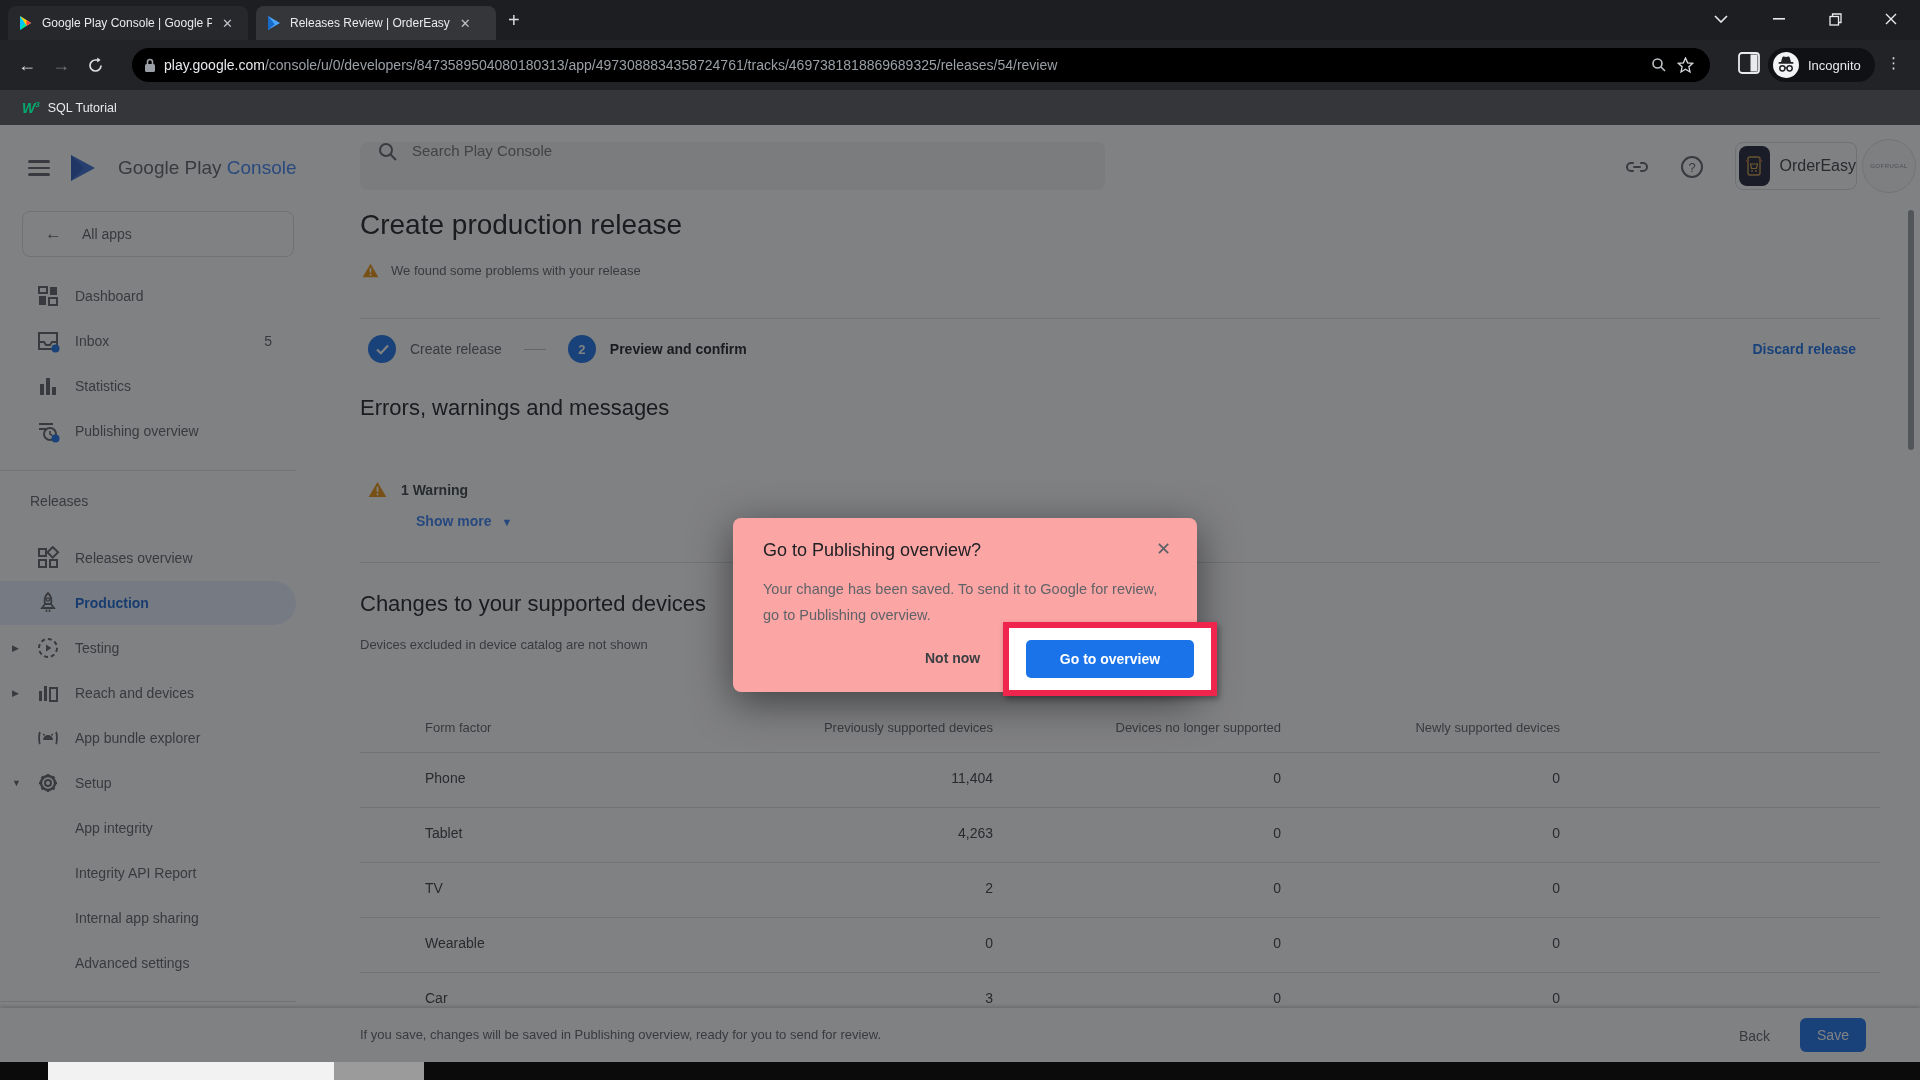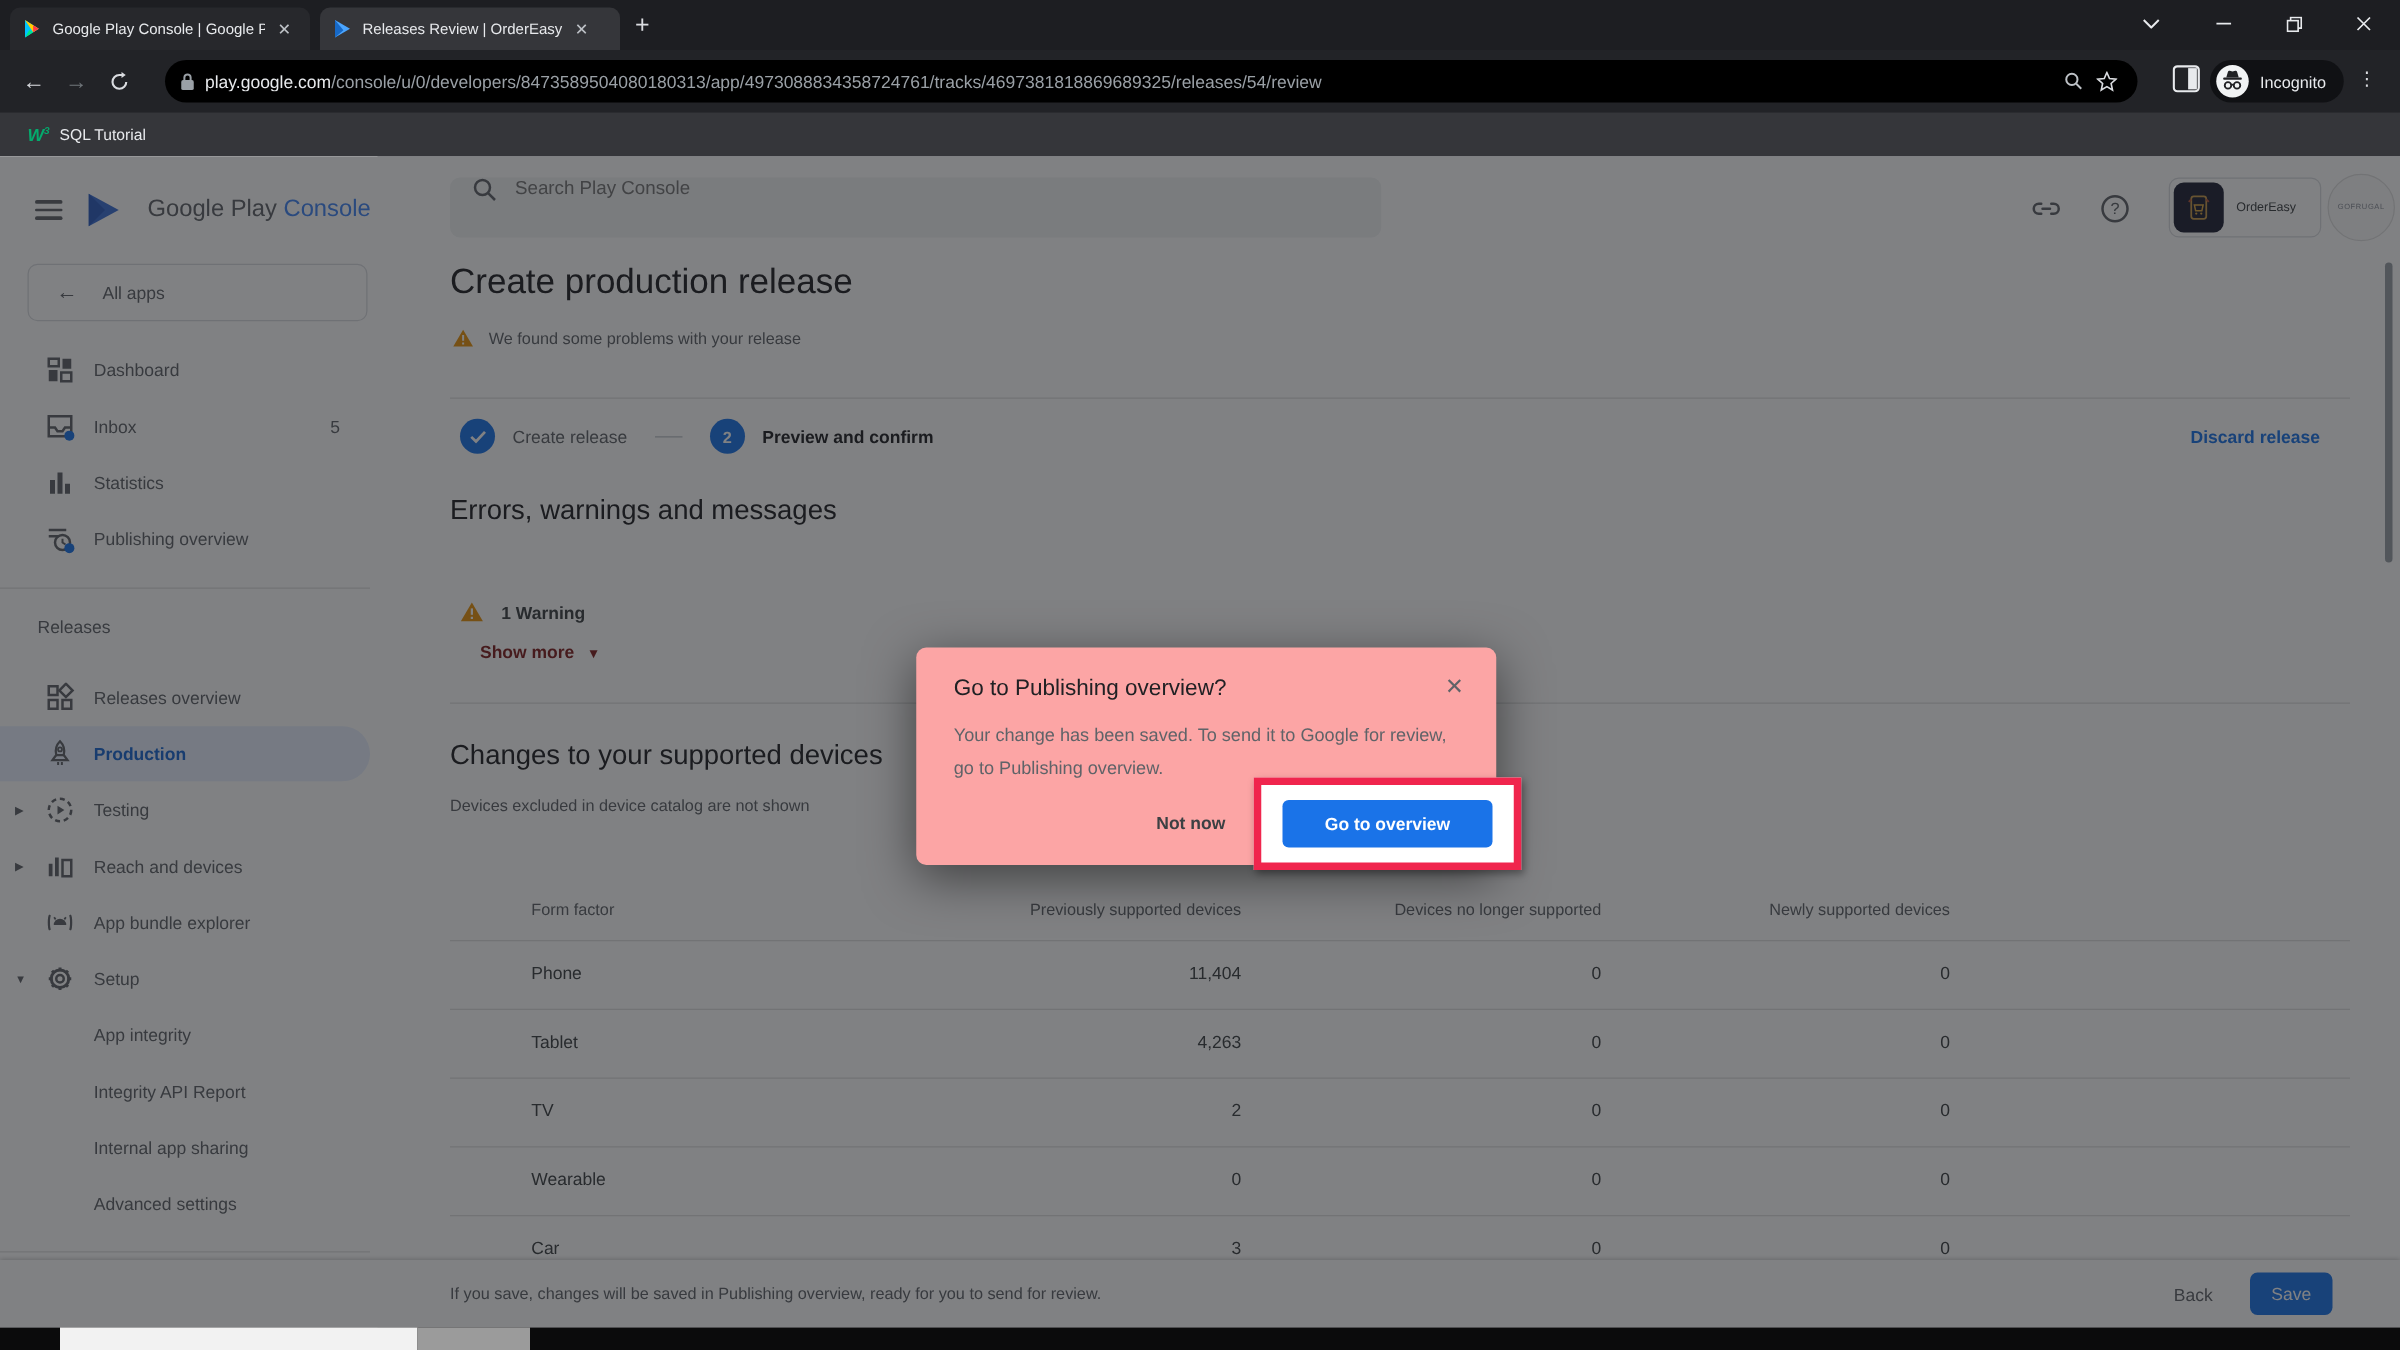--- a/index.html
+++ b/index.html
@@ -58,39 +58,39 @@
   .si.sub .lbl { left:75px; }
   .sdiv { position:absolute; left:0; width:296px; height:1px; background:#e0e0e0; }
   #relhdr { position:absolute; left:30px; color:#5f6368; font-size:14px; }
 
   
   #searchbar { position:absolute; left:360px; top:17px; width:745px; height:48px; background:#f1f3f4; border-radius:8px; display:flex; align-items:flex-start; }
   #searchbar input { border:none; outline:none; background:transparent; font-size:15px; color:#5f6368; flex:1; font-family:"Liberation Sans", sans-serif; }
   .hic { position:absolute; top:30px; width:24px; height:24px; color:#5f6368; }
   #appchip { position:absolute; left:1735px; top:17px; width:122px; height:48px; border:1px solid #dadce0; border-radius:8px; display:flex; align-items:center; background:#fff; }
   #appicon { width:40px; height:40px; border-radius:8px; background:#1d2033; margin-left:3px; display:flex; align-items:center; justify-content:center; }
-  #appname { font-size:10px; color:#3c4043; margin-left:10px; }
+  #appname { font-size:16px; color:#3c4043; margin-left:10px; }
   #avatar { position:absolute; left:1862px; top:14px; width:54px; height:54px; border-radius:50%; background:#fafafa; border:1px solid #e0e0e0; display:flex; align-items:center; justify-content:center; font-size:6px; color:#8a8f98; letter-spacing:.5px; }
 
   #pagetitle { position:absolute; left:360px; top:84px; font-size:28px; color:#202124; }
   #warnline { position:absolute; left:362px; top:138px; display:flex; align-items:center; }
   #warnline span { font-size:13px; color:#5f6368; margin-left:12px; }
   .hr { position:absolute; left:360px; width:1520px; height:1px; background:#e0e0e0; }
 
   #steps { position:absolute; left:368px; top:210px; display:flex; align-items:center; }
   .stepc { width:28px; height:28px; border-radius:50%; background:#1a73e8; color:#fff; display:flex; align-items:center; justify-content:center; font-size:13px; font-weight:bold; }
   .steplbl1 { font-size:14px; color:#5f6368; margin:0 0 0 14px; }
   .stepdash { width:22px; height:1px; background:#bdc1c6; margin:0 22px; }
   .steplbl2 { font-size:14px; color:#202124; font-weight:bold; margin-left:14px; }
   #discard { position:absolute; right:64px; top:216px; font-size:14px; color:#1a73e8; font-weight:bold; cursor:pointer; }
 
   #errhead { position:absolute; left:360px; top:270px; font-size:22px; color:#202124; }
   #warn1 { position:absolute; left:368px; top:356px; display:flex; align-items:center; }
   #warn1 span { font-size:14px; color:#3c4043; font-weight:bold; margin-left:14px; }
-  #showmore { position:absolute; left:384px; top:388px; font-size:14px; color:#7f1d1d; font-weight:bold; cursor:pointer;text-align:right; }
+  #showmore { position:absolute; left:416px; top:388px; font-size:14px; color:#3b82f6; font-weight:bold; cursor:pointer;text-align:right; }
   #showmore i { font-style:normal; font-size:11px; margin-left:10px; }
 
   #chghead { position:absolute; left:360px; top:466px; font-size:22px; color:#202124; white-space:nowrap; }
   #chgsub { position:absolute; left:360px; top:512px; font-size:13px; color:#5f6368; white-space:nowrap; }
 
   .trow { position:absolute; left:0; width:1920px; height:28px; }
   .trow .c0 { position:absolute; left:425px; font-size:14px; color:#3c4043; }
   .trow .c1 { position:absolute; right:927px; font-size:14px; color:#3c4043; }
   .trow .c2 { position:absolute; right:639px; font-size:14px; color:#3c4043; }
   .trow .c3 { position:absolute; right:360px; font-size:14px; color:#3c4043; }

